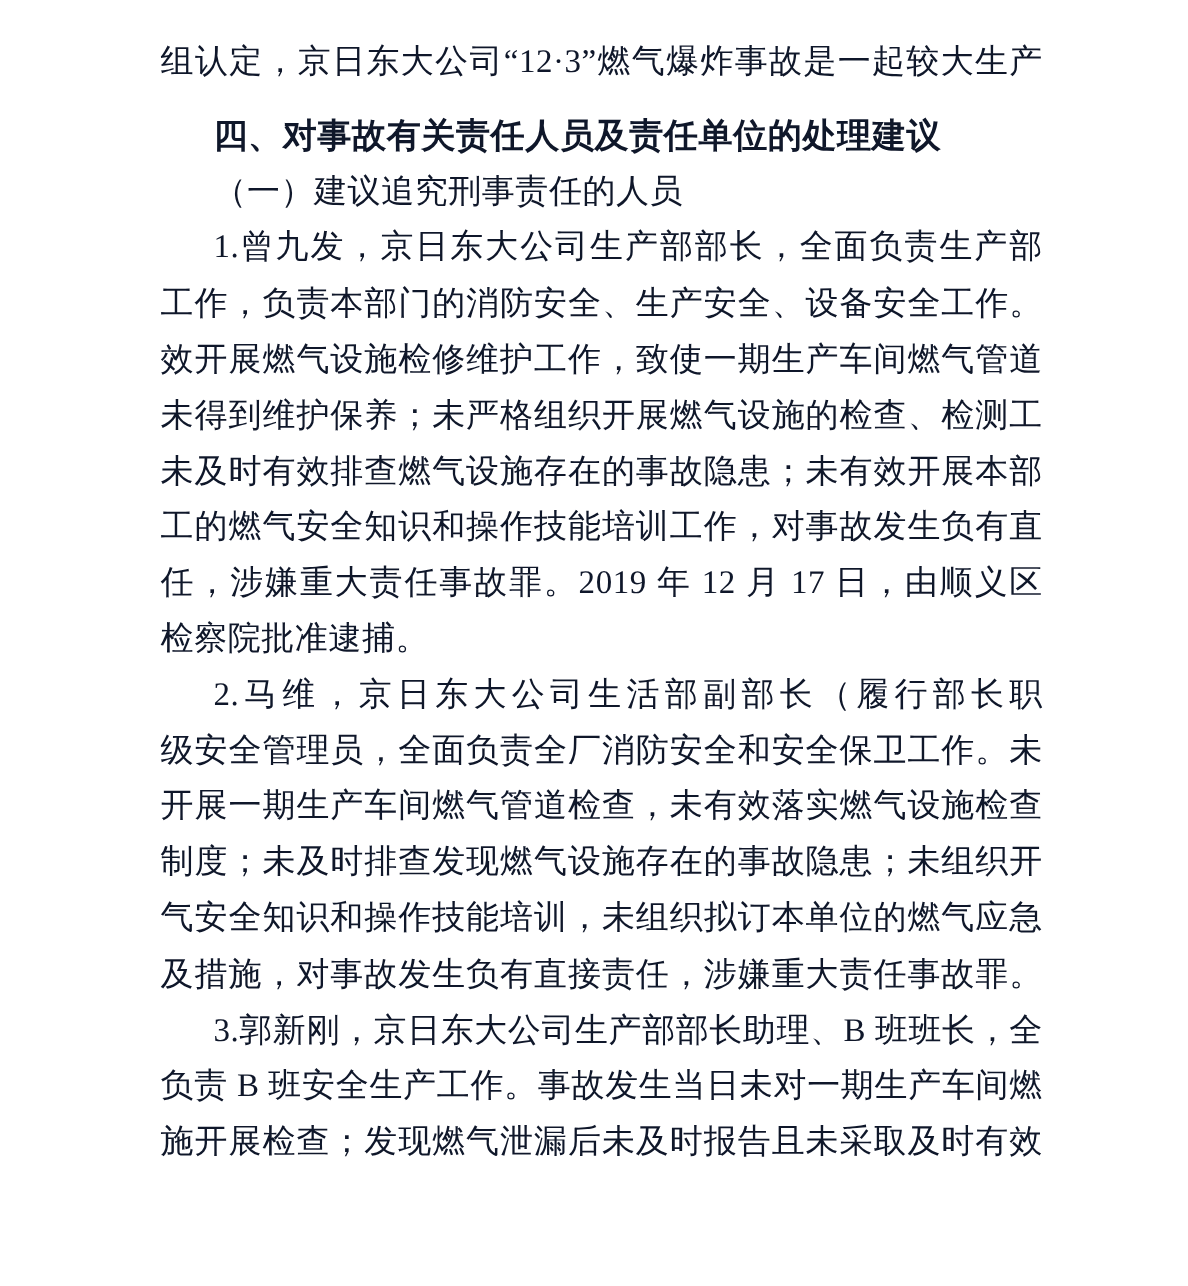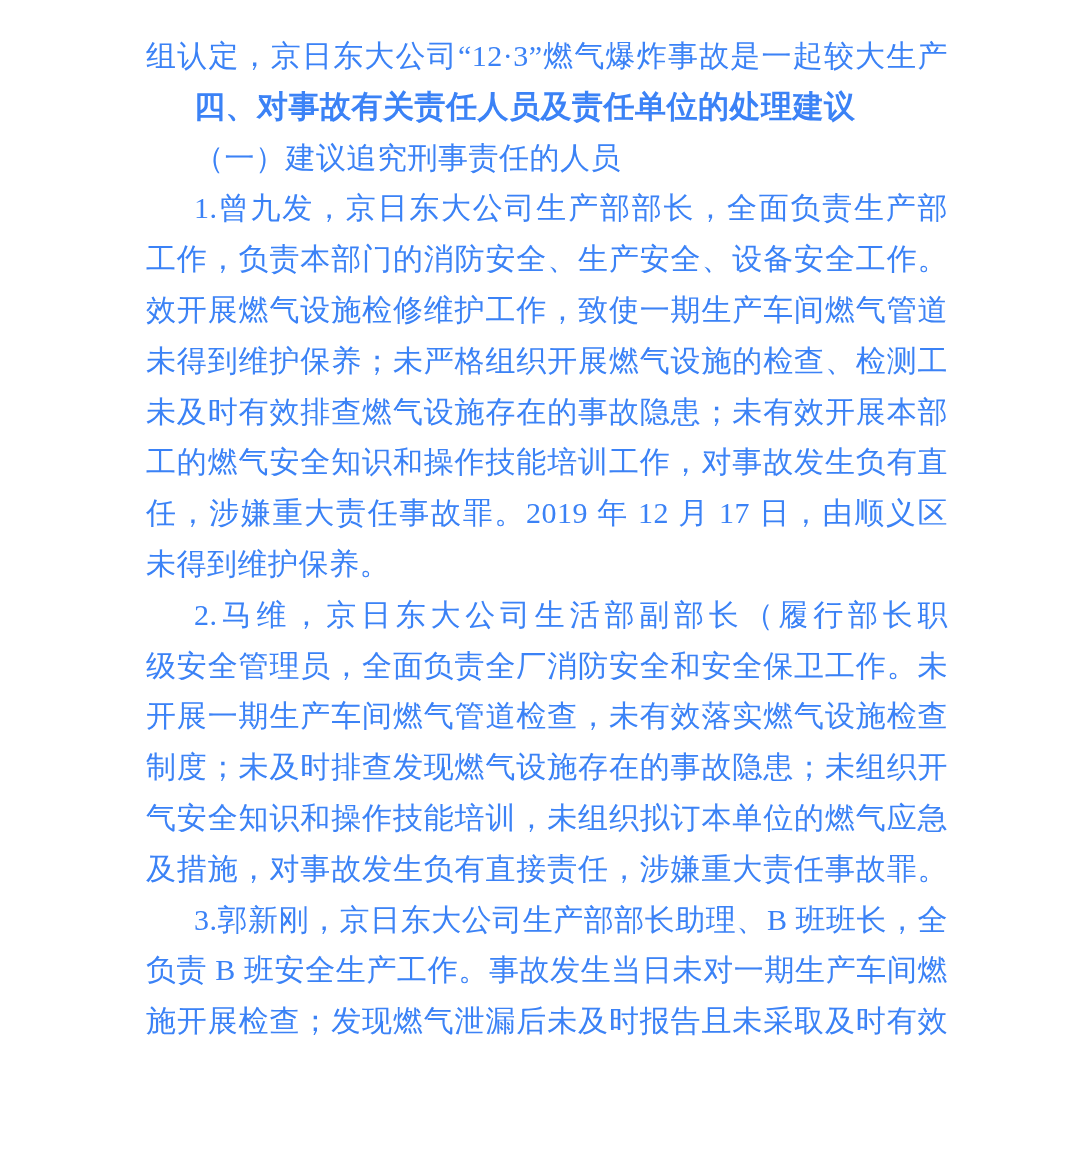--- a/index.html
+++ b/index.html
@@ -21,38 +21,39 @@
     left: 146px;
     top: 31px;
     width: 802px;
   }
   .line {
     font-size: 30px;
     line-height: 50.8px;
     height: 50.8px;
     white-space: nowrap;
     letter-spacing: 0.5px;
-    color: #3b82f6;
+    color: #0f172a;
   }
   
   .line.j {
     white-space: normal;
     text-align: justify;
     text-align-last: justify;
     overflow: hidden;
   }
   
   .line.ind {
     text-indent: 48px;
   }
   
   .line.h {
     font-family: "Liberation Sans", "DejaVu Sans", sans-serif;
     font-weight: 700;
     font-size: 31px;
+    margin-top: 17px;
   }
   
   .line.k {
     font-weight: 400;
     font-size: 30px;
   }
 </style>
 </head>
 <body>
 
@@ -61,21 +62,21 @@
     <div class="line j">组认定，京日东大公司“12·3”燃气爆炸事故是一起较大生产</div>
     <div class="line h ind">四、对事故有关责任人员及责任单位的处理建议</div>
     <div class="line k ind">（一）建议追究刑事责任的人员</div>
     <div class="line j ind">1.曾九发，京日东大公司生产部部长，全面负责生产部管理</div>
     <div class="line j">工作，负责本部门的消防安全、生产安全、设备安全工作。未有</div>
     <div class="line j">效开展燃气设施检修维护工作，致使一期生产车间燃气管道长期</div>
     <div class="line j">未得到维护保养；未严格组织开展燃气设施的检查、检测工作；</div>
     <div class="line j">未及时有效排查燃气设施存在的事故隐患；未有效开展本部门员</div>
     <div class="line j">工的燃气安全知识和操作技能培训工作，对事故发生负有直接责</div>
     <div class="line j">任，涉嫌重大责任事故罪。2019 年 12 月 17 日，由顺义区人民</div>
-    <div class="line">未得到维护保养。</div>
+    <div class="line">检察院批准逮捕。</div>
     <div class="line j ind">2.马维，京日东大公司生活部副部长（履行部长职责）、厂</div>
     <div class="line j">级安全管理员，全面负责全厂消防安全和安全保卫工作。未组织</div>
     <div class="line j">开展一期生产车间燃气管道检查，未有效落实燃气设施检查管理</div>
     <div class="line j">制度；未及时排查发现燃气设施存在的事故隐患；未组织开展燃</div>
     <div class="line j">气安全知识和操作技能培训，未组织拟订本单位的燃气应急预案</div>
     <div class="line j">及措施，对事故发生负有直接责任，涉嫌重大责任事故罪。2019</div>
     <div class="line j ind">3.郭新刚，京日东大公司生产部部长助理、B 班班长，全面</div>
     <div class="line j">负责 B 班安全生产工作。事故发生当日未对一期生产车间燃气设</div>
     <div class="line j">施开展检查；发现燃气泄漏后未及时报告且未采取及时有效措施，</div>
   </div>

